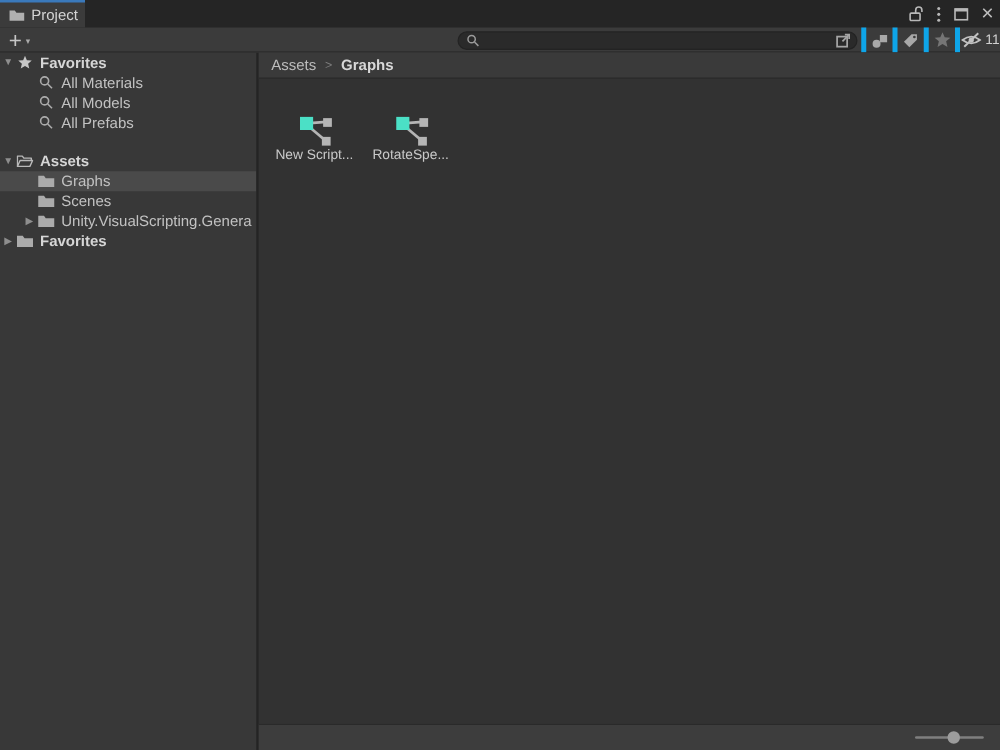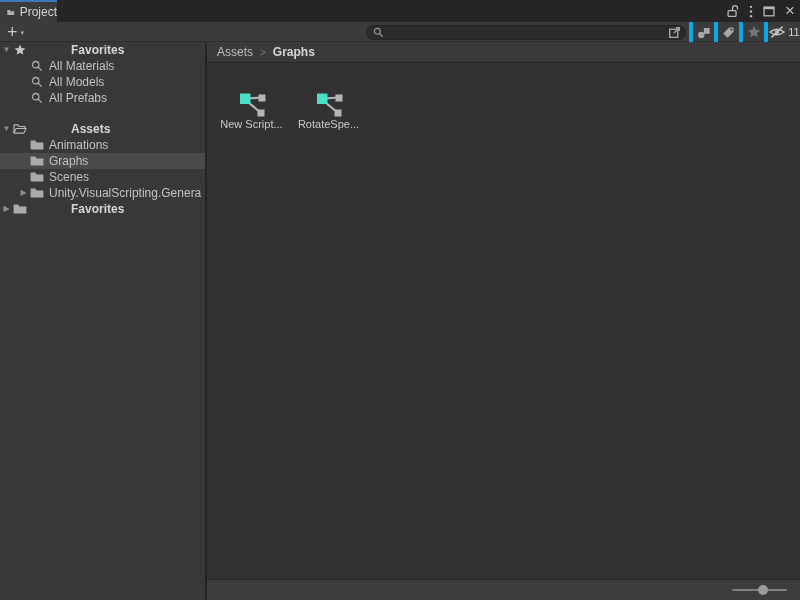--- a/index.html
+++ b/index.html
@@ -7,21 +7,21 @@
   body {
     width:800px; height:600px; overflow:hidden; position:relative;
     background:#252525; font-family:"Liberation Sans", sans-serif;
     -webkit-font-smoothing:antialiased;
   }
   svg.i { display:block; }
 
   
   .tabbar { height:22px; background:#252525; position:relative; display:flex; }
   .tab {
-    width:57px; height:22px; background:#3b3b3b; border-top:2px solid #3a79bb;
+    width:68px; height:22px; background:#3b3b3b; border-top:2px solid #3a79bb;
     display:flex; align-items:center; gap:5px; padding-left:7px; cursor:default;
   }
   .tab-label { font-size:12px; color:#d4d4d4; }
   .win-controls { position:absolute; right:5px; top:0; height:22px; display:flex; align-items:center; gap:10px; }
   .win-btn { display:flex; align-items:center; justify-content:center; color:#b8b8b8; }
   .close-glyph { font-size:17px; line-height:1; color:#bdbdbd; margin-top:-2px; }
 
   
   .toolbar { height:20px; background:#3b3b3b; position:relative; display:flex; align-items:center; border-bottom:1px solid #2d2d2d; }
   .add-btn { display:flex; align-items:flex-start; padding:0 5px 0 7px; color:#c6c6c6; height:20px; align-items:center; }
@@ -40,21 +40,21 @@
   .tool-btn.star-btn { color:#757575; }
   .tool-btn.eye-btn { width:36px; gap:2px; color:#c2c2c2; }
   .hidden-count { font-size:11px; color:#d0d0d0; }
 
   
   .content { display:flex; height:558px; }
 
   
   .sidebar { width:207px; flex:none; background:#383838; border-right:2px solid #242424; overflow:hidden; cursor:default; }
   .srow { height:16px; display:flex; align-items:center; font-size:12px; color:#c2c2c2; white-space:nowrap; overflow:hidden; }
-  .srow.bold .lbl { font-weight:bold; color:#d6d6d6;margin-left:39px; }
+  .srow.bold .lbl { font-weight:bold; color:#d6d6d6; }
   .srow.selected { background:#4a4a4a; }
   .arrow { width:13px; flex:none; text-align:center; font-size:8px; color:#8e8e8e; line-height:16px; }
   .srow .ricon { width:14px; height:14px; flex:none; margin-right:5px; display:flex; align-items:center; justify-content:center; color:#ababab; }
   .pad-child { padding-left:30px; }
   .pad-child-arrow { padding-left:17px; }
   .spacer { height:15px; }
 
   
   .main { flex:1; background:#323232; position:relative; display:flex; flex-direction:column; }
   .breadcrumb { height:21px; flex:none; background:#3a3a3a; border-bottom:1px solid #292929; display:flex; align-items:center; padding-left:10px; gap:7px; font-size:12px; }
@@ -257,28 +257,20 @@
 
     <div class="srow bold">
       <span class="arrow">▼</span>
       <span class="ricon" style="color:#b8b8b8">
           <svg class="i" width="15" height="12">
             <use href="#sym-folder-open"></use>
           </svg>
         </span>
       <span class="lbl">Assets</span>
     </div>
-    <div class="srow pad-child">
-      <span class="ricon">
-          <svg class="i" width="14" height="12">
-            <use href="#sym-folder"></use>
-          </svg>
-        </span>
-      <span class="lbl">Animations</span>
-    </div>
     <div class="srow pad-child selected">
       <span class="ricon">
           <svg class="i" width="14" height="12">
             <use href="#sym-folder"></use>
           </svg>
         </span>
       <span class="lbl">Graphs</span>
     </div>
     <div class="srow pad-child">
       <span class="ricon">

